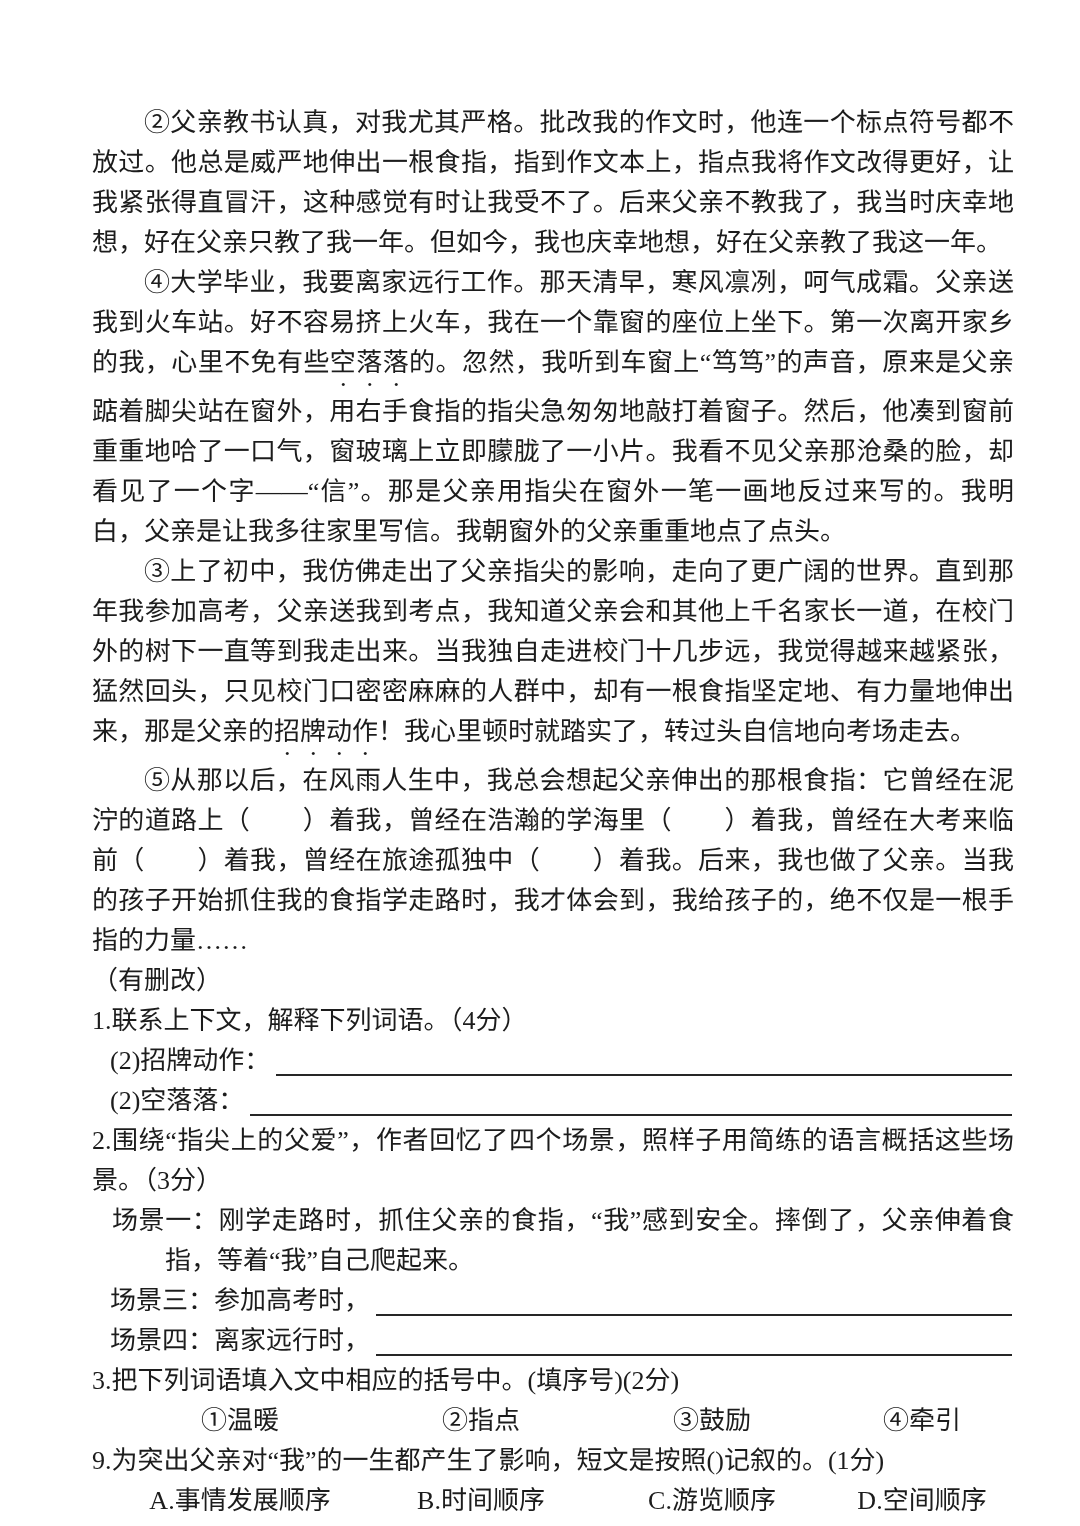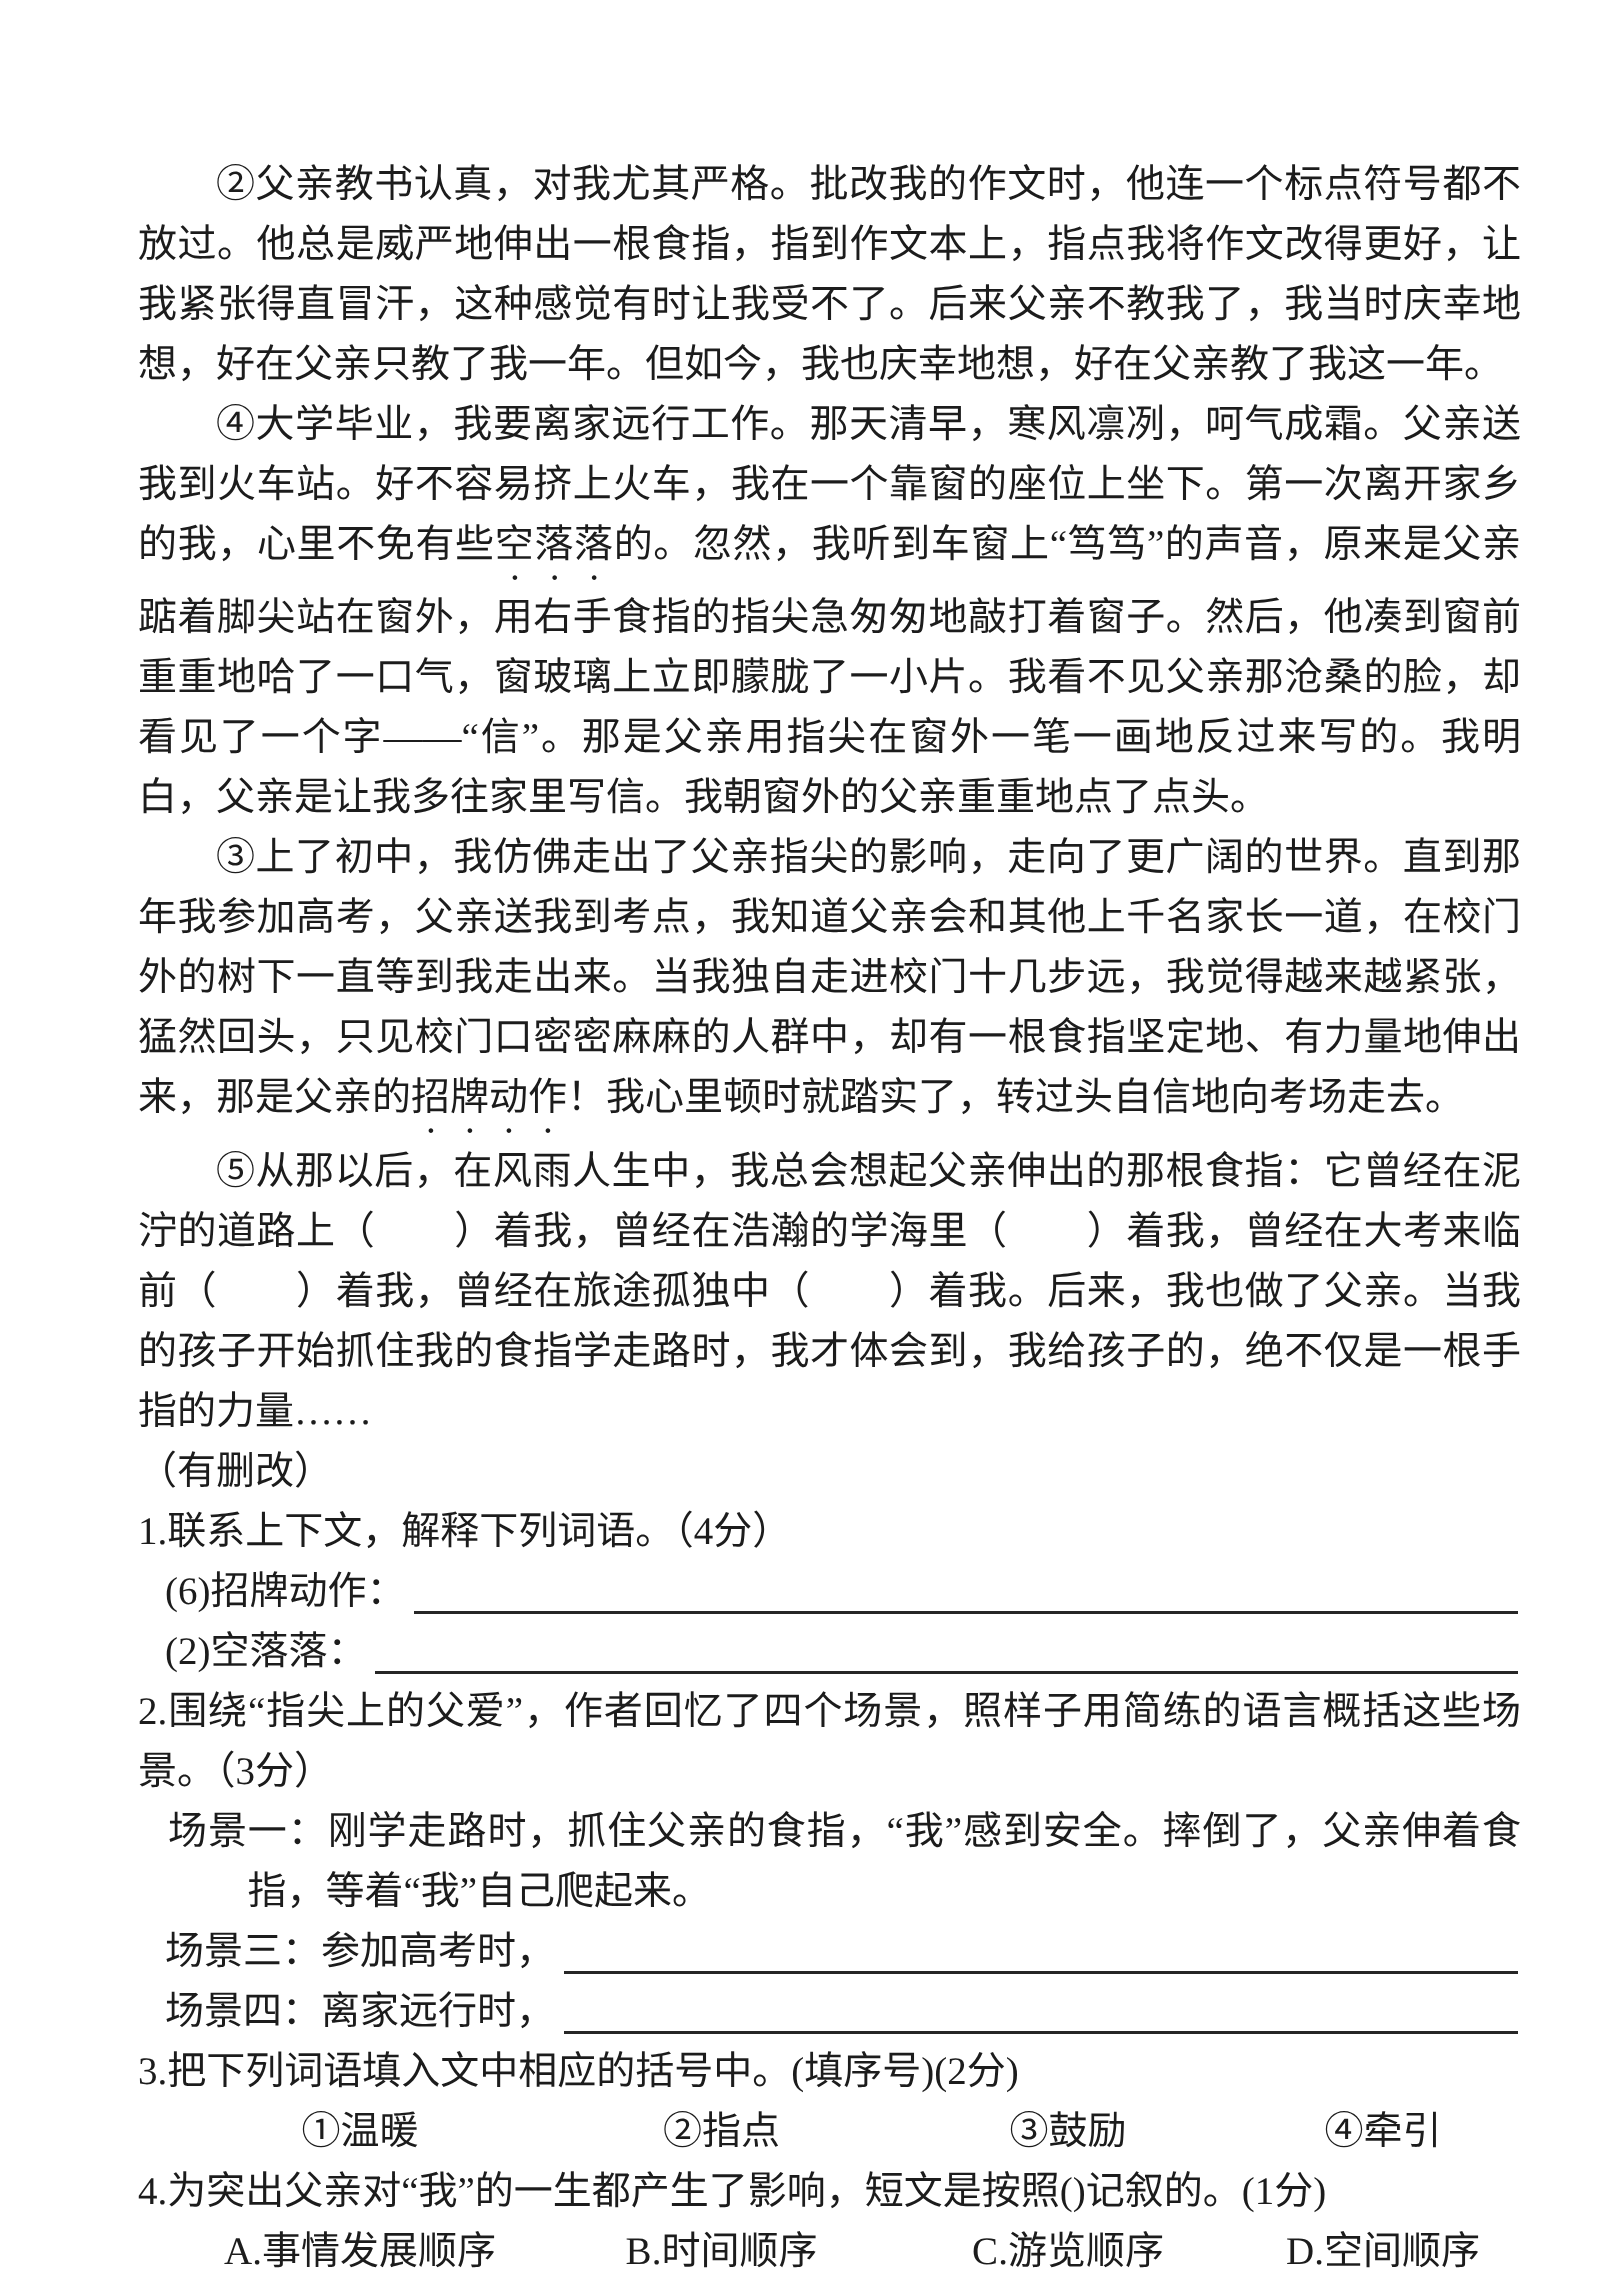--- a/index.html
+++ b/index.html
@@ -70,21 +70,21 @@
     <p class="para"><span>⑤从那以后，在风雨人生中，我总会想起父亲伸出的那根食指：它曾经在泥泞的道路上（　　）着我，曾经在浩瀚的学海里（　　）着我，曾经在大考来临前（　　）着我，曾经在旅途孤独中（　　）着我。后来，我也做了父亲。当我的孩子开始抓住我的食指学走路时，我才体会到，我给孩子的，绝不仅是一根手指的力量……</span></p>
 
     <p class="source-note">（有删改）</p>
   </div>
 
   <div class="questions">
 
     <div class="q">
       <p class="q-stem">1.联系上下文，解释下列词语。（4分）</p>
       <div class="fill-row">
-        <span class="lbl">(6)招牌动作：</span>
+        <span class="lbl">(2)招牌动作：</span>
         <span class="blank"></span>
       </div>
       <div class="fill-row">
         <span class="lbl">(2)空落落：</span>
         <span class="blank"></span>
       </div>
     </div>
 
     <div class="q">
       <p class="q-stem">2.围绕“指尖上的父爱”，作者回忆了四个场景，照样子用简练的语言概括这些场景。（3分）</p>
@@ -103,21 +103,21 @@
       <p class="q-stem">3.把下列词语填入文中相应的括号中。(填序号)(2分)</p>
       <div class="opts-row">
         <span class="opt">①温暖</span>
         <span class="opt">②指点</span>
         <span class="opt">③鼓励</span>
         <span class="opt">④牵引</span>
       </div>
     </div>
 
     <div class="q">
-      <p class="q-stem">4.为突出父亲对“我”的一生都产生了影响，短文是按照()记叙的。(1分)</p>
+      <p class="q-stem">9.为突出父亲对“我”的一生都产生了影响，短文是按照()记叙的。(1分)</p>
       <div class="opts-row">
         <span class="opt">A.事情发展顺序</span>
         <span class="opt">B.时间顺序</span>
         <span class="opt">C.游览顺序</span>
         <span class="opt">D.空间顺序</span>
       </div>
     </div>
 
   </div>
 </div>

